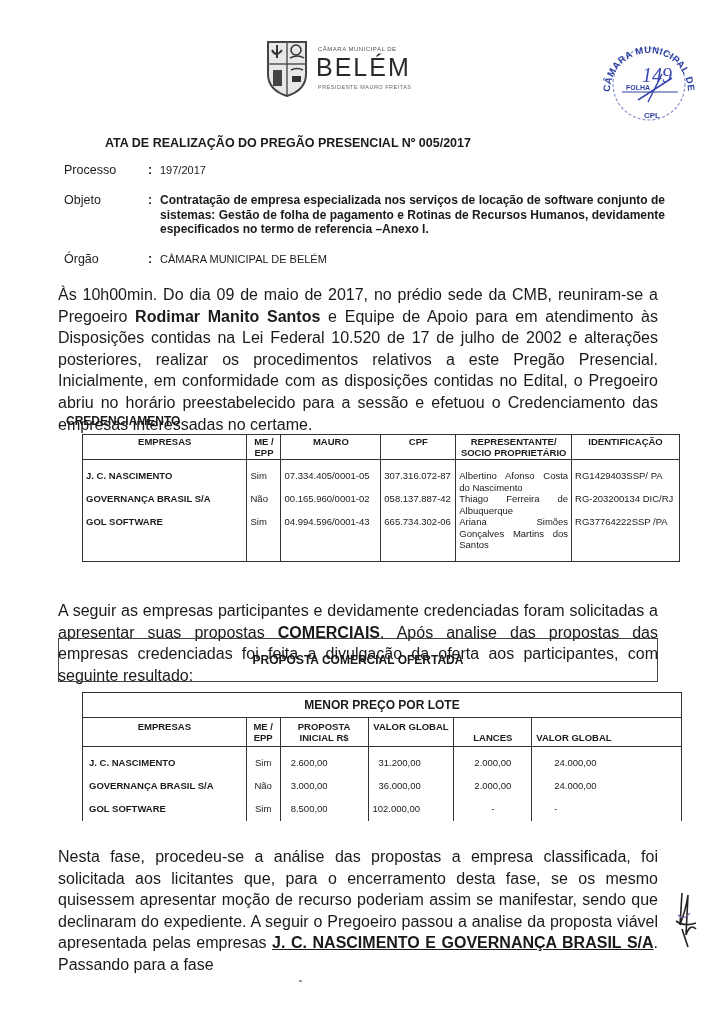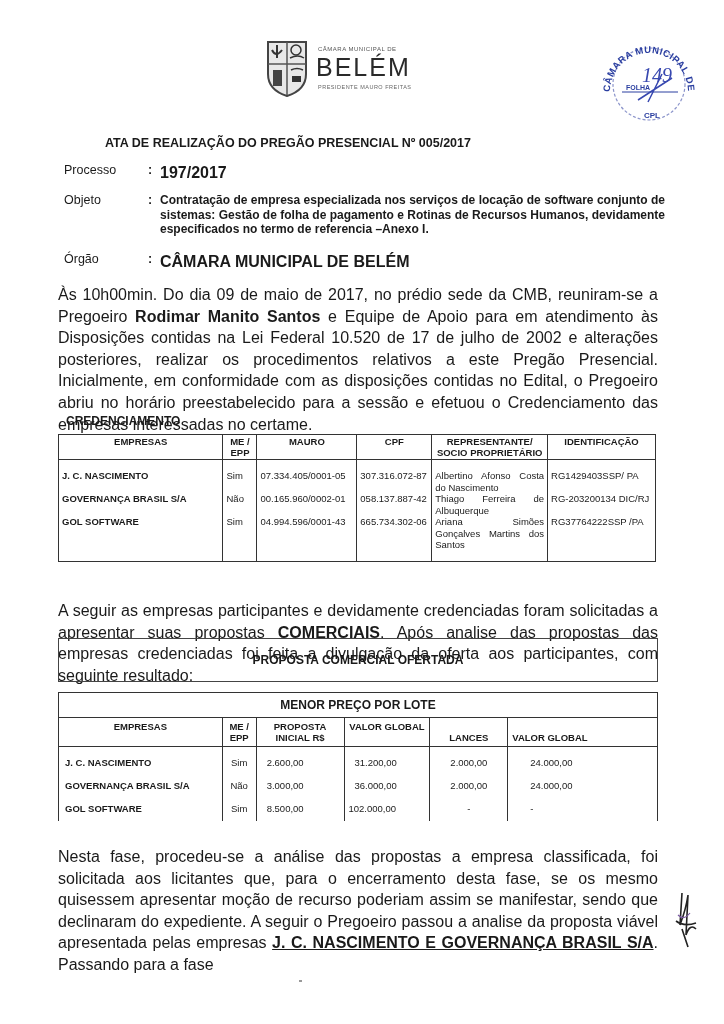--- a/index.html
+++ b/index.html
@@ -7,25 +7,25 @@
   .abs { position:absolute; }
   
   .crest { left:266px; top:40px; width:42px; height:58px; }
   .brand-top { left:318px; top:46px; font-size:6px; letter-spacing:0.5px; color:#555; }
   .brand-name { left:316px; top:53px; font-size:25px; letter-spacing:2px; color:#2a2a2a; font-weight:400; }
   .brand-sub { left:318px; top:84px; font-size:5.5px; letter-spacing:0.5px; color:#666; }
   .stamp { left:592px; top:40px; width:112px; height:82px; }
   .title { left:0; width:576px; top:136px; text-align:center; font-weight:bold; font-size:12.5px; }
   .label { font-size:12.5px; }
   .colon { font-size:12.5px; font-weight:bold; }
-  .val { font-size:16px; font-weight:bold; }
+  .val { font-size:11px; font-weight:normal; }
   .objeto { left:160px; top:193px; width:505px; font-size:12px; font-weight:bold; line-height:14.5px; text-align:justify; text-align-last:left; }
   .para { font-size:16px; line-height:21.6px; text-align:justify; }
   .para b { font-weight:bold; }
-  table { border-collapse:collapse; }
+  table { border-collapse:collapse;margin-left:24px; }
   .cred { left:58px; top:434px; width:598px; font-size:9.5px; }
   .cred th { font-weight:bold; font-size:9.5px; vertical-align:top; text-align:center; border:1px solid #333; padding:1px 3px; line-height:11px; }
   .cred td { border-left:1px solid #333; border-right:1px solid #333; vertical-align:top; padding:0 3px; line-height:11.5px; }
   .cred tbody tr:first-child td { padding-top:10px; }
   .cred tbody tr:last-child td { border-bottom:1px solid #333; padding-bottom:10px; }
   .cred td.emp { font-weight:bold; }
   .box1 { left:58px; top:638px; width:598px; height:42px; border:1px solid #444; text-align:center; font-weight:bold; font-size:12px; line-height:42px; }
   .lote { left:58px; top:692px; width:600px; font-size:9.5px; }
   .lote th, .lote td { border-left:1px solid #333; border-right:1px solid #333; }
   .lote .caption-cell { border:1px solid #333; text-align:center; font-weight:bold; font-size:12px; height:22px; }
@@ -121,21 +121,21 @@
       <td class="emp">J. C. NASCIMENTO</td>
       <td>Sim</td>
       <td>07.334.405/0001-05</td>
       <td>307.316.072-87</td>
       <td style="text-align:justify">Albertino Afonso Costa do Nascimento</td>
       <td>RG1429403SSP/ PA</td>
     </tr>
     <tr>
       <td class="emp">GOVERNANÇA BRASIL S/A</td>
       <td>Não</td>
-      <td>00.165.960/0002-01</td>
+      <td>00.165.960/0001-02</td>
       <td>058.137.887-42</td>
       <td style="text-align:justify">Thiago Ferreira de Albuquerque</td>
       <td>RG-203200134 DIC/RJ</td>
     </tr>
     <tr>
       <td class="emp">GOL SOFTWARE</td>
       <td>Sim</td>
       <td>04.994.596/0001-43</td>
       <td>665.734.302-06</td>
       <td style="text-align:justify">Ariana Simões Gonçalves Martins dos Santos</td>

